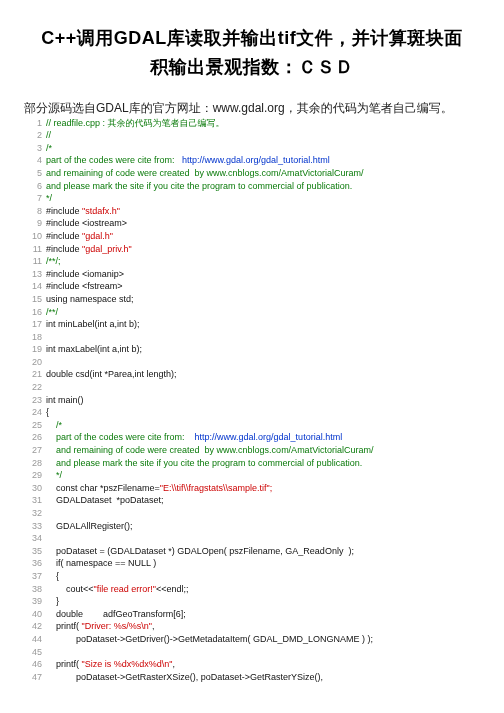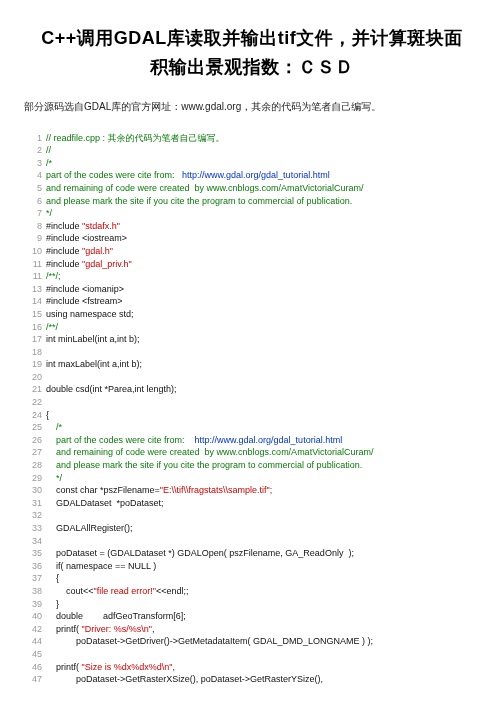--- a/index.html
+++ b/index.html
@@ -1,18 +1,18 @@
 <!DOCTYPE html>
 <html><head>
 <meta charset="utf-8">
 <style>
 *{margin:0;padding:0;box-sizing:border-box}
 body{font-family:Arial,"Microsoft YaHei",sans-serif;background:#fff;width:504px;padding:10px 24px}
 h1{font-size:18px;font-weight:bold;text-align:center;margin:14px 12px 18px;letter-spacing:0.5px;line-height:1.6}
-.intro{font-size:10px;color:#222;margin-bottom:18px}
+.intro{font-size:12px;color:#222;margin-bottom:0}
 .code{font-size:9px;line-height:1.4;font-family:Arial,sans-serif}
 .line{display:flex;white-space:pre}
 .ln{width:18px;text-align:right;color:#999;margin-right:4px;flex-shrink:0;font-size:9px}
 .g{color:#0a7a0a}
 .bl{color:#111}
 .lnk{color:#0033cc;}
 </style>
 </head>
 <body>
 
@@ -34,20 +34,21 @@
     <div class="line"><span class="ln">13</span><span class="bl">#include &lt;iomanip&gt;</span></div>
     <div class="line"><span class="ln">14</span><span class="bl">#include &lt;fstream&gt;</span></div>
     <div class="line"><span class="ln">15</span><span class="bl">using namespace std;</span></div>
     <div class="line"><span class="ln">16</span><span class="g">/**/</span></div>
     <div class="line"><span class="ln">17</span><span class="bl">int minLabel(int a,int b);</span></div>
     <div class="line"><span class="ln">18</span><span class="bl"></span></div>
     <div class="line"><span class="ln">19</span><span class="bl">int maxLabel(int a,int b);</span></div>
     <div class="line"><span class="ln">20</span><span class="bl"></span></div>
     <div class="line"><span class="ln">21</span><span class="bl">double csd(int *Parea,int length);</span></div>
     <div class="line"><span class="ln">22</span><span class="bl"></span></div>
+    <div class="line"><span class="ln">23</span><span class="bl">int main()</span></div>
     <div class="line"><span class="ln">24</span><span class="bl">{</span></div>
     <div class="line"><span class="ln">25</span><span class="g">    /*</span></div>
     <div class="line"><span class="ln">26</span><span class="g"><span>    part of the codes were cite from:    </span><span class="lnk">http://www.gdal.org/gdal_tutorial.html</span></span></div>
     <div class="line"><span class="ln">27</span><span class="g">    and remaining of code were created  by www.cnblogs.com/AmatVictorialCuram/</span></div>
     <div class="line"><span class="ln">28</span><span class="g">    and please mark the site if you cite the program to commercial of publication.</span></div>
     <div class="line"><span class="ln">29</span><span class="g">    */</span></div>
     <div class="line"><span class="ln">30</span><span class="bl"><span>    const char *pszFilename=</span><span style="color: rgb(204, 0, 0);">"E:\\tif\\fragstats\\sample.tif";</span></span></div>
     <div class="line"><span class="ln">31</span><span class="bl">    GDALDataset  *poDataset;</span></div>
     <div class="line"><span class="ln">32</span><span class="bl"></span></div>
     <div class="line"><span class="ln">33</span><span class="bl">    GDALAllRegister();</span></div>

